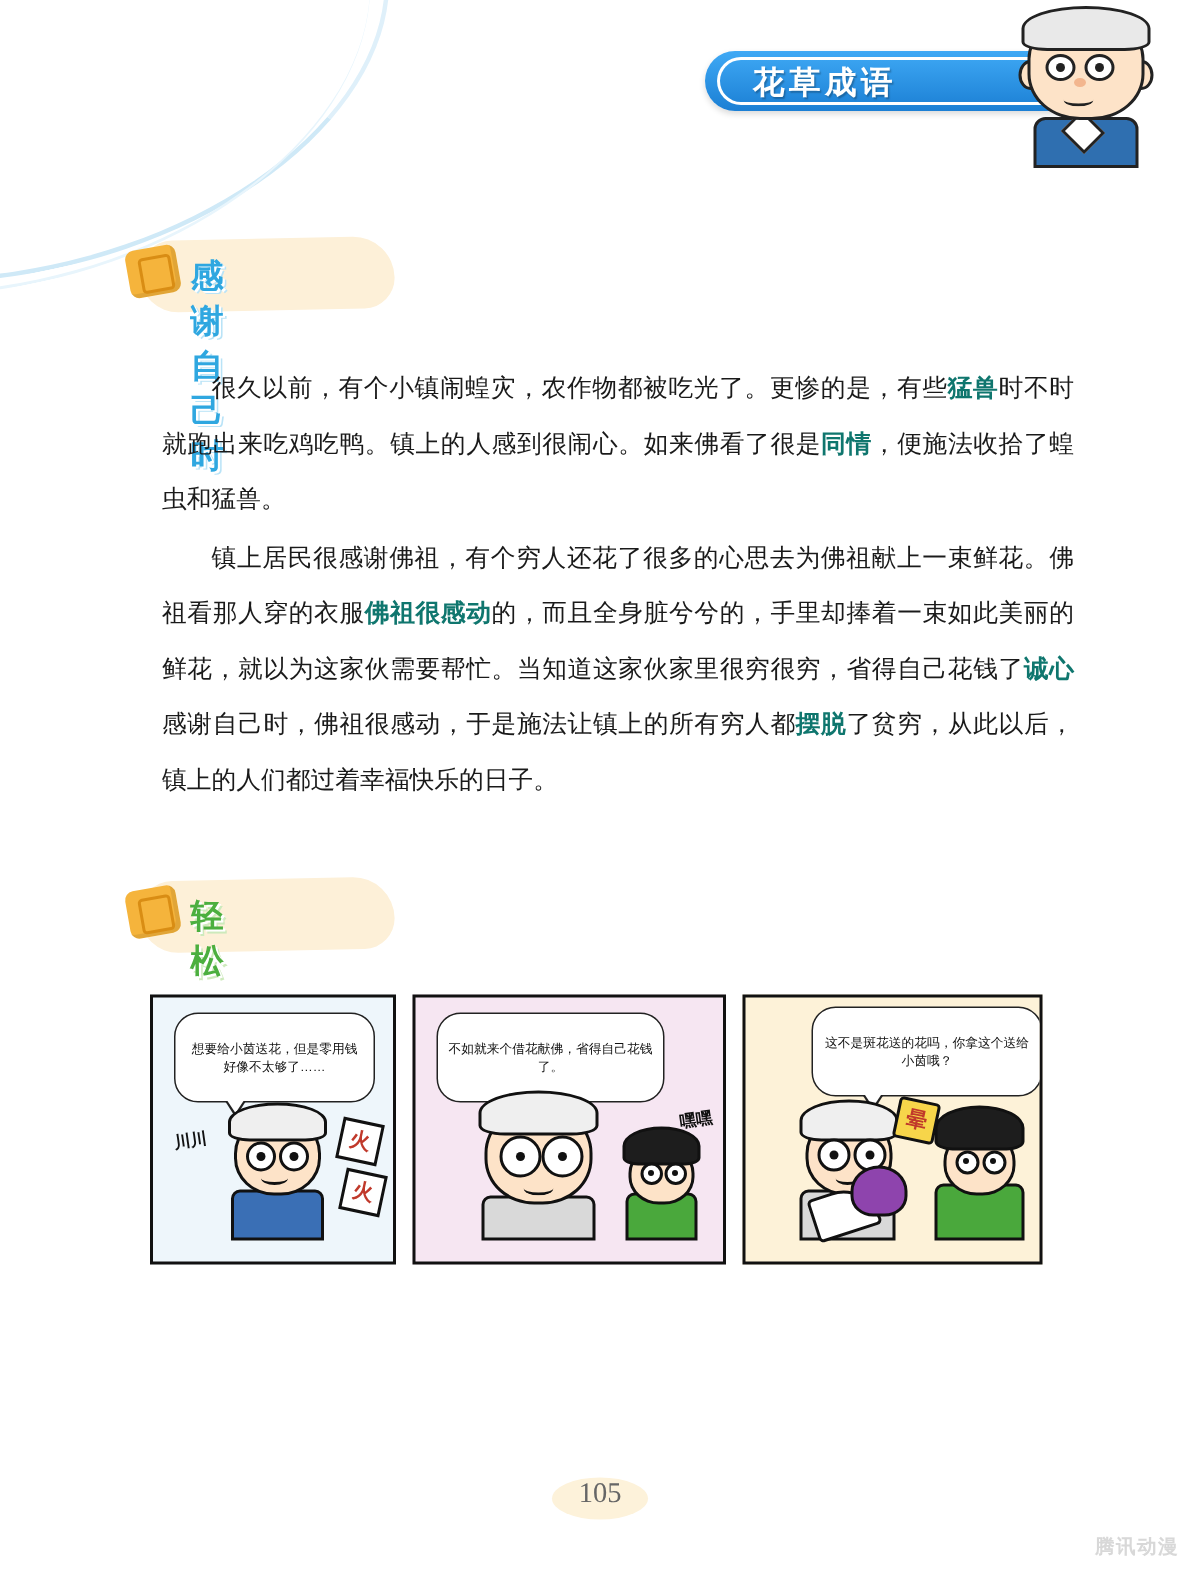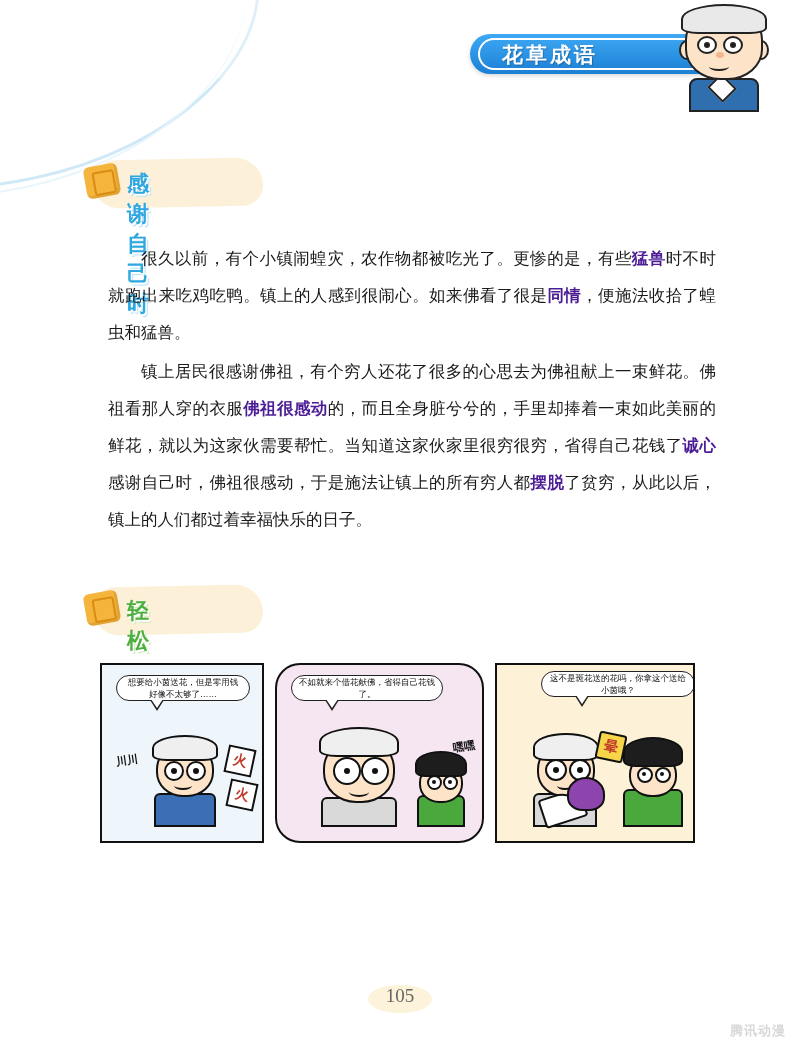--- a/index.html
+++ b/index.html
@@ -224,50 +224,50 @@
     line-height: 37px;
     color: #1a1a1a;
     font-family: "Liberation Serif", serif;
     text-align: justify;
   }
   .story p {
     margin: 0 0 2px 0;
     text-indent: 2em;
   }
   .hl {
-    color: #4c1d95;
+    color: #0f766e;
     font-weight: bold;
   }
 
   
   .comic {
     position: absolute;
     left: 100px;
     top: 663px;
     width: 600px;
     height: 180px;
     display: flex;
     gap: 11px;
   }
   .panel {
     position: relative;
     border: 2px solid #111;
     overflow: hidden;
     background: #fff;
   }
   .panel1 { width: 160px; background: #eef6fb; }
-  .panel2 { width: 205px; background: #f6e6f2; border-radius: 25px; }
+  .panel2 { width: 205px; background: #f6e6f2; }
   .panel3 { width: 196px; background: #fdf2d8; }
 
   .bubble {
     position: absolute;
     background: #ffffff;
     border: 1.5px solid #222;
     border-radius: 16px;
-    padding: 0 7px;
+    padding: 17px 7px;
     font-size: 8.5px;
     line-height: 12px;
     color: #111;
     font-family: "Liberation Sans", sans-serif;
     text-align: center;
   }
   .bubble::after {
     content: "";
     position: absolute;
     bottom: -8px;

